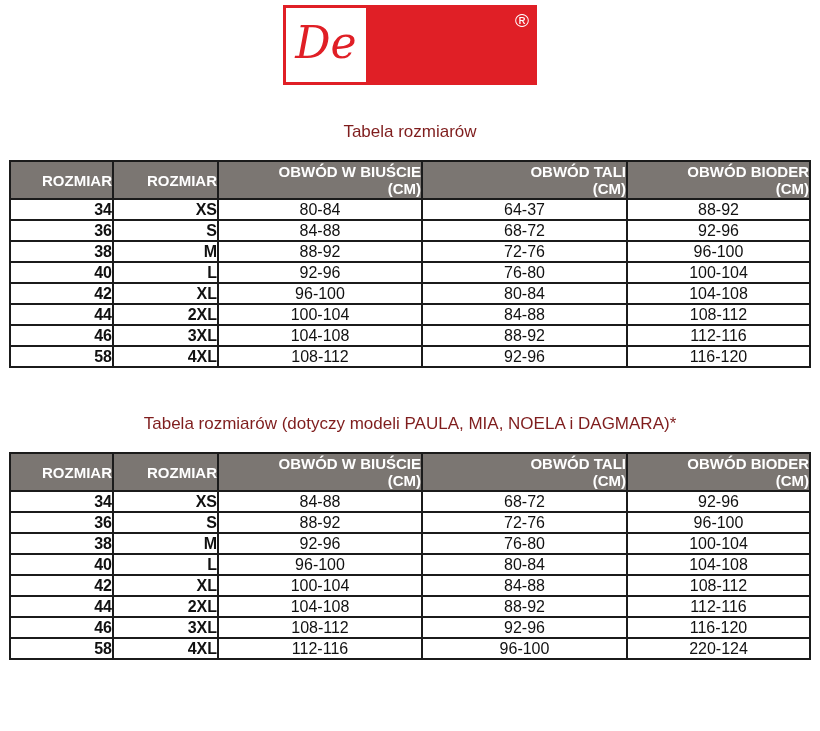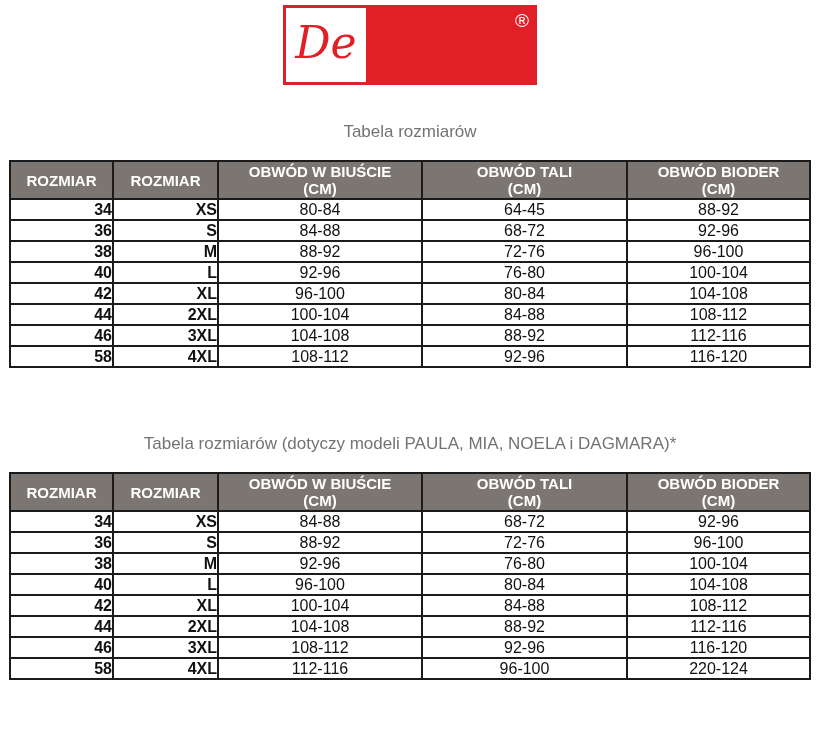--- a/index.html
+++ b/index.html
@@ -55,25 +55,25 @@
     color:#ffffff;
     font-size:19px;
     font-family:"Liberation Sans",sans-serif;
     font-style:normal;
   }
   
   .section-title{
     text-align:center;
     font-size:17px;
     line-height:20px;
-    color:#737373;
+    color:#7f1d1d;
     font-weight:400;
   }
   .title-1{margin-top:37px;}
-  .title-2{margin-top:66px;}
+  .title-2{margin-top:46px;}
   
   table.size-table{
     width:800px;
     margin:18px auto 0 auto;
     border-collapse:collapse;
     table-layout:fixed;
   }
   .table-2{margin-top:16px;}
   .size-table th,.size-table td{
     border:2px solid var(--border-col);
@@ -83,21 +83,21 @@
   .size-table th{
     background:var(--header-bg);
     color:#ffffff;
     font-size:15px;
     font-weight:bold;
     height:38px;
     padding:1px 0;
   }
   .th-inner{
     display:flex;flex-direction:column;
-    align-items:center;justify-content:center;
+    align-items:flex-end;justify-content:center;
     line-height:17px;
   }
   .size-table td{
     height:21px;
     font-size:16px;
     padding:0;
     background:#ffffff;
   }
   .size-table td:nth-child(1),
   .size-table td:nth-child(2){
@@ -157,21 +157,21 @@
             <span>(CM)</span>
           </div>
         </th>
     </tr>
   </thead>
   <tbody>
       <tr>
         <td>34</td>
         <td>XS</td>
         <td>80-84</td>
-        <td>64-45</td>
+        <td>64-37</td>
         <td>88-92</td>
       </tr>
       <tr>
         <td>36</td>
         <td>S</td>
         <td>84-88</td>
         <td>68-72</td>
         <td>92-96</td>
       </tr>
       <tr>

